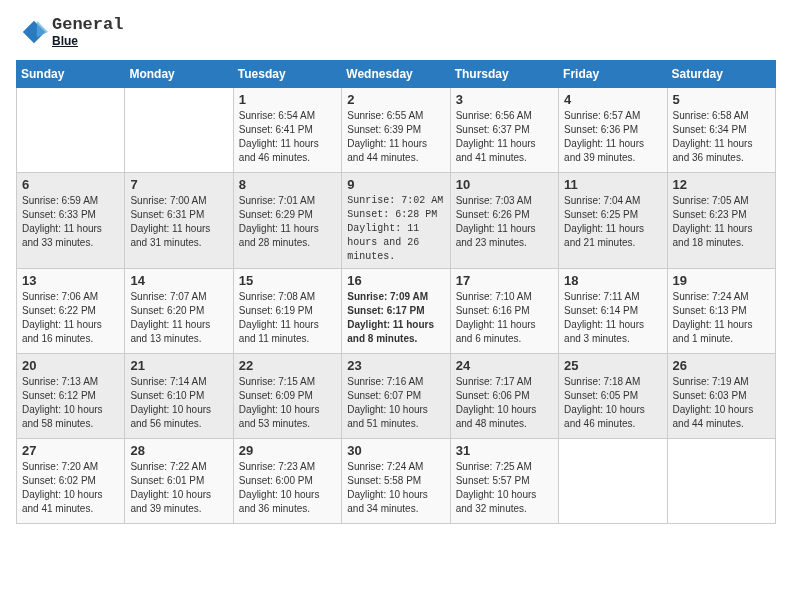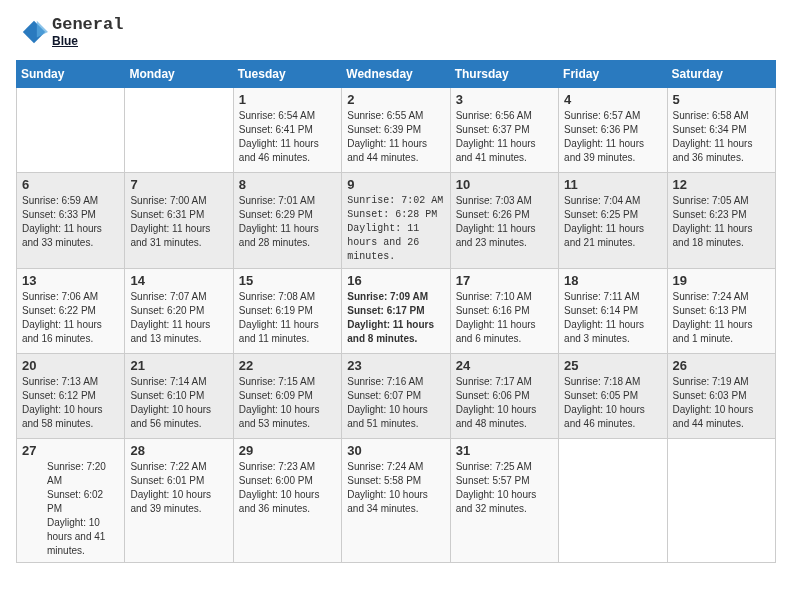--- a/index.html
+++ b/index.html
@@ -287,21 +287,21 @@
         <td>
           <span class="day-number">26</span>
           <div class="day-info" style="white-space: pre-line;">Sunrise: 7:19 AM
 Sunset: 6:03 PM
 Daylight: 10 hours and 44 minutes.</div>
         </td>
       </tr>
       <tr>
         <td>
           <span class="day-number">27</span>
-          <div class="day-info" style="white-space: pre-line; margin-left: 25px;">Sunrise: 7:20 AM
+          <div class="day-info" style="white-space: pre-line;">Sunrise: 7:20 AM
 Sunset: 6:02 PM
 Daylight: 10 hours and 41 minutes.</div>
         </td>
         <td>
           <span class="day-number">28</span>
           <div class="day-info" style="white-space: pre-line;">Sunrise: 7:22 AM
 Sunset: 6:01 PM
 Daylight: 10 hours and 39 minutes.</div>
         </td>
         <td>

